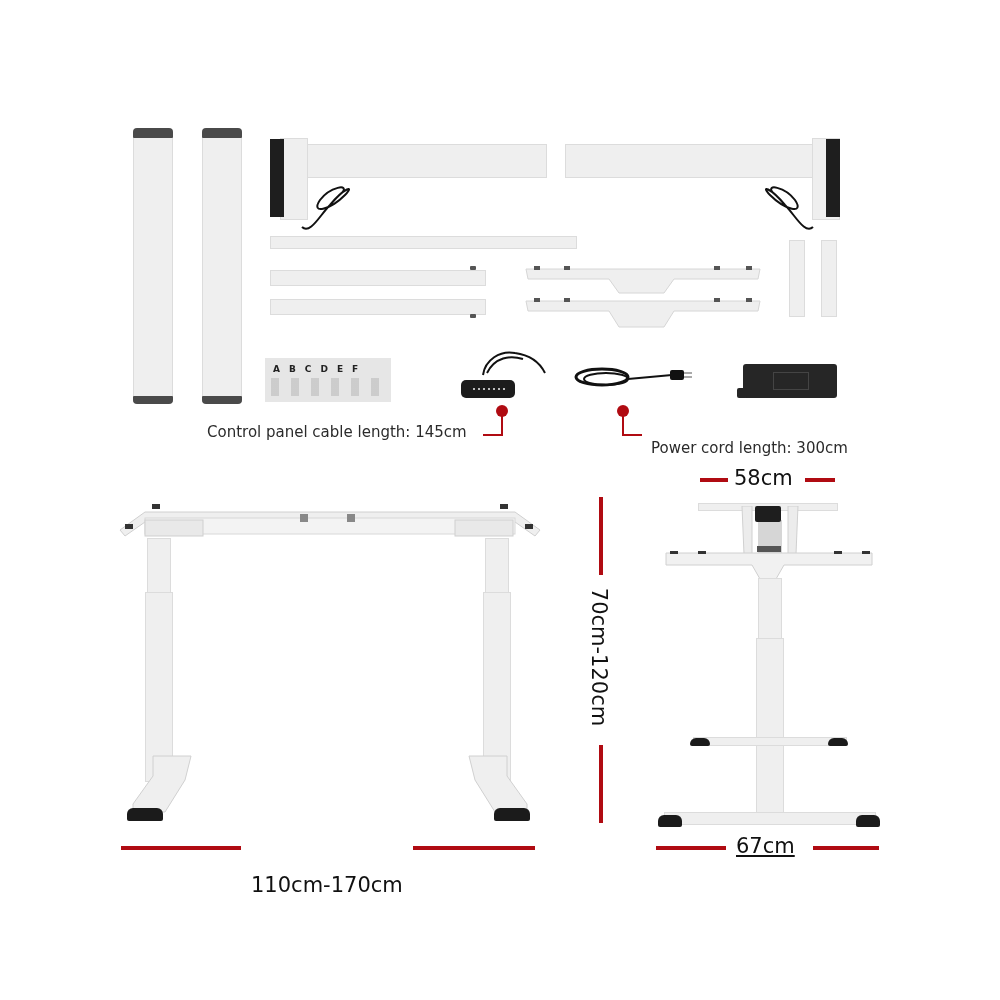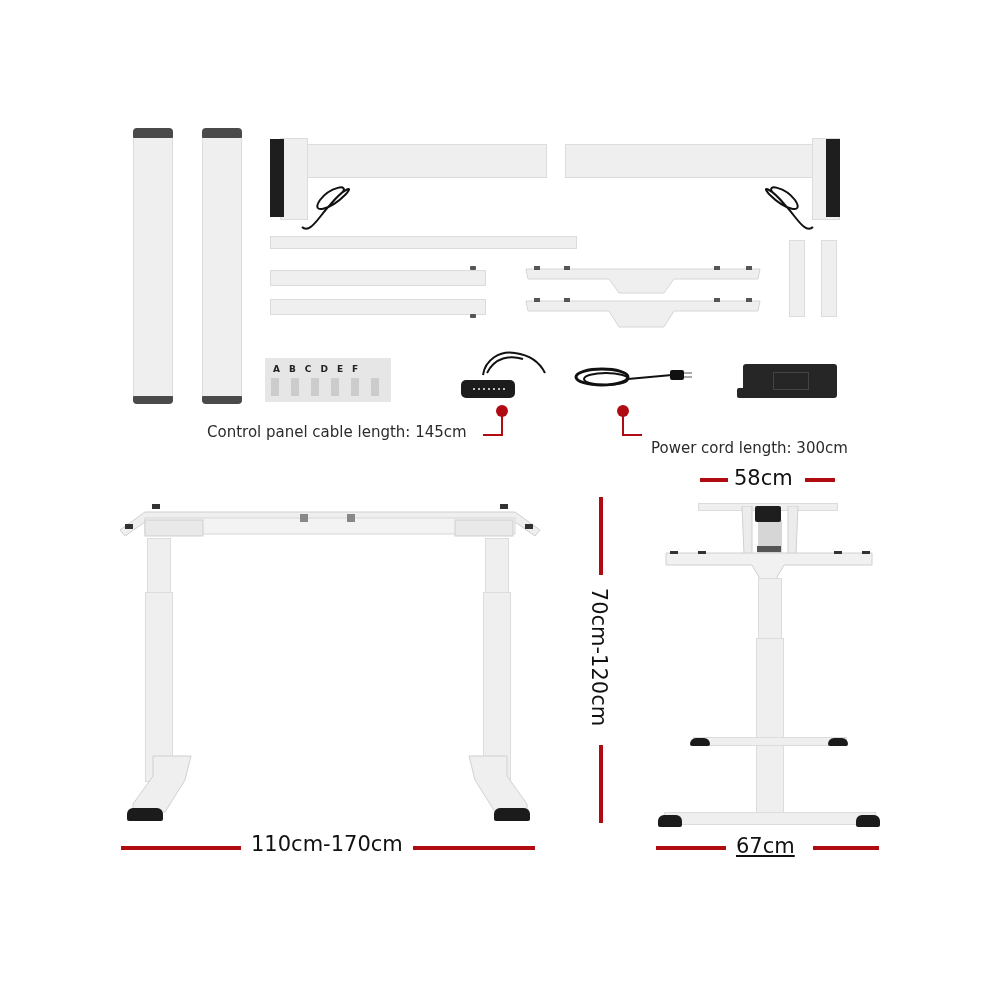--- a/index.html
+++ b/index.html
@@ -135,21 +135,21 @@
 
   <div class="part" style="left:485px;top:538px;width:24px;height:60px;"></div>
   <div class="part" style="left:483px;top:592px;width:28px;height:190px;"></div>
   <svg class="abs" style="left:465px;top:752px;" width="70" height="72">
     <polygon points="4,4 42,4 42,24 62,52 62,60 30,60 10,28" fill="#efefef" stroke="#d0d0d0"></polygon>
   </svg>
   <div class="foot" style="left:494px;top:808px;width:36px;height:13px;"></div>
 
   <div class="redline" style="left:121px;top:846px;width:120px;height:4px;"></div>
   <div class="redline" style="left:413px;top:846px;width:122px;height:4px;"></div>
-  <div class="dim" style="left:245px;top:832px;">110cm-170cm</div>
+  <div class="dim" style="left:245px;top:873px;">110cm-170cm</div>
 </div>
 
 <div class="redline" style="left:599px;top:497px;width:4px;height:78px;"></div>
 <div class="redline" style="left:599px;top:745px;width:4px;height:78px;"></div>
 <div class="dim" style="left:499px;top:645px;transform:rotate(90deg);transform-origin:center;width:200px;text-align:center;padding:0;background:transparent;">70cm-120cm</div>
 
 <div>
 
   <div class="redline" style="left:700px;top:478px;width:28px;height:4px;"></div>
   <div class="dim" style="left:730px;top:466px;padding:0 4px;">58cm</div>

